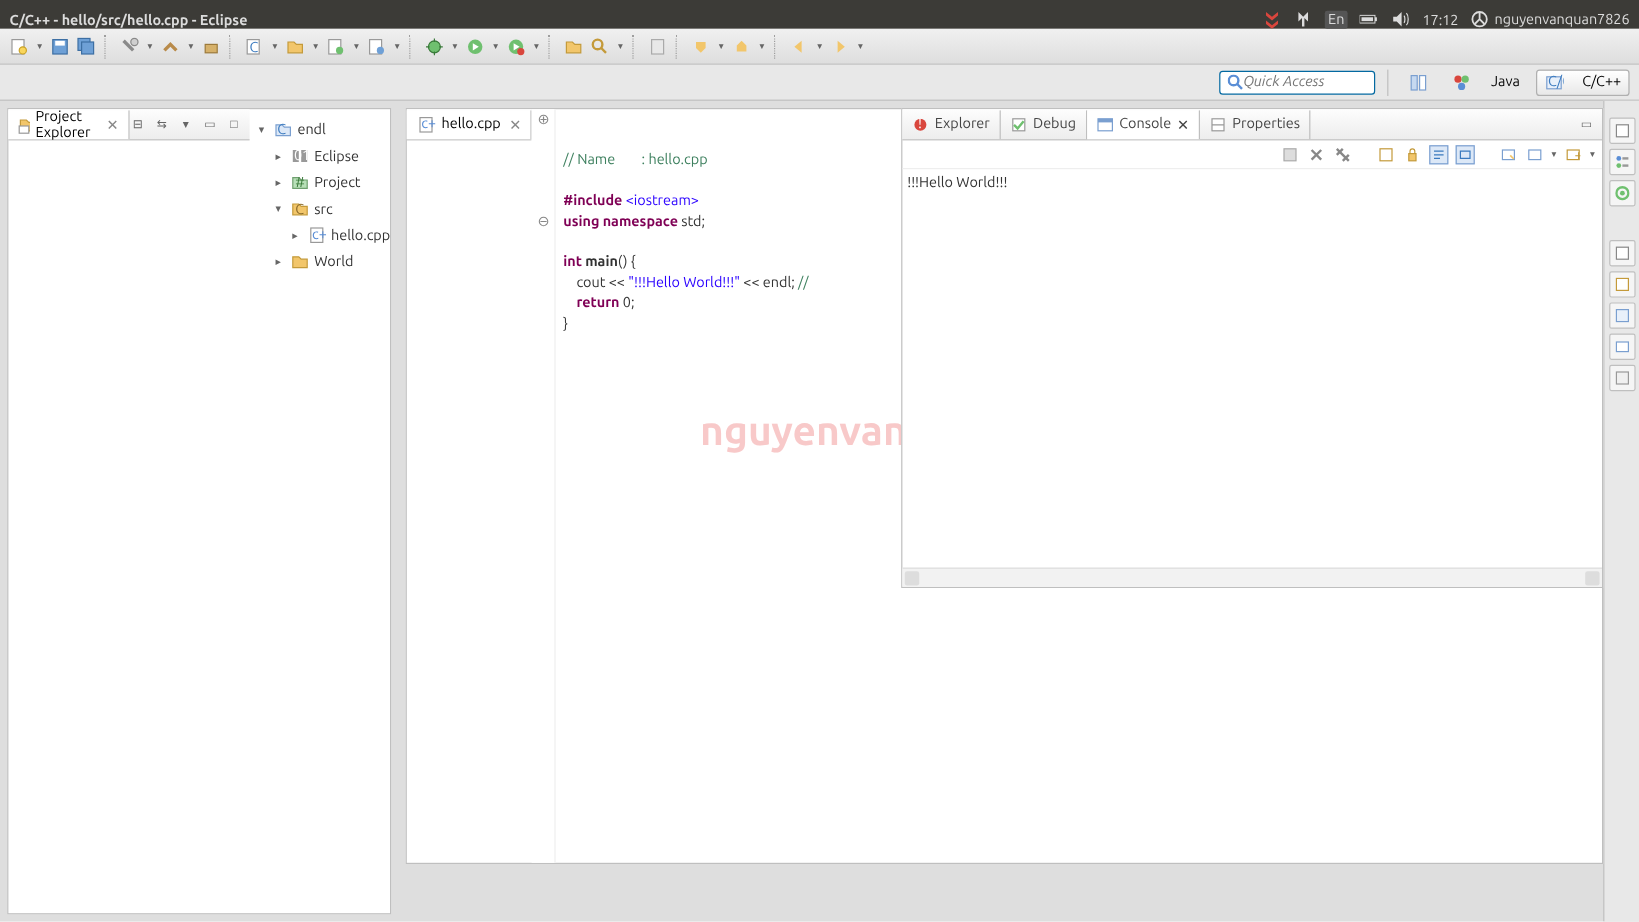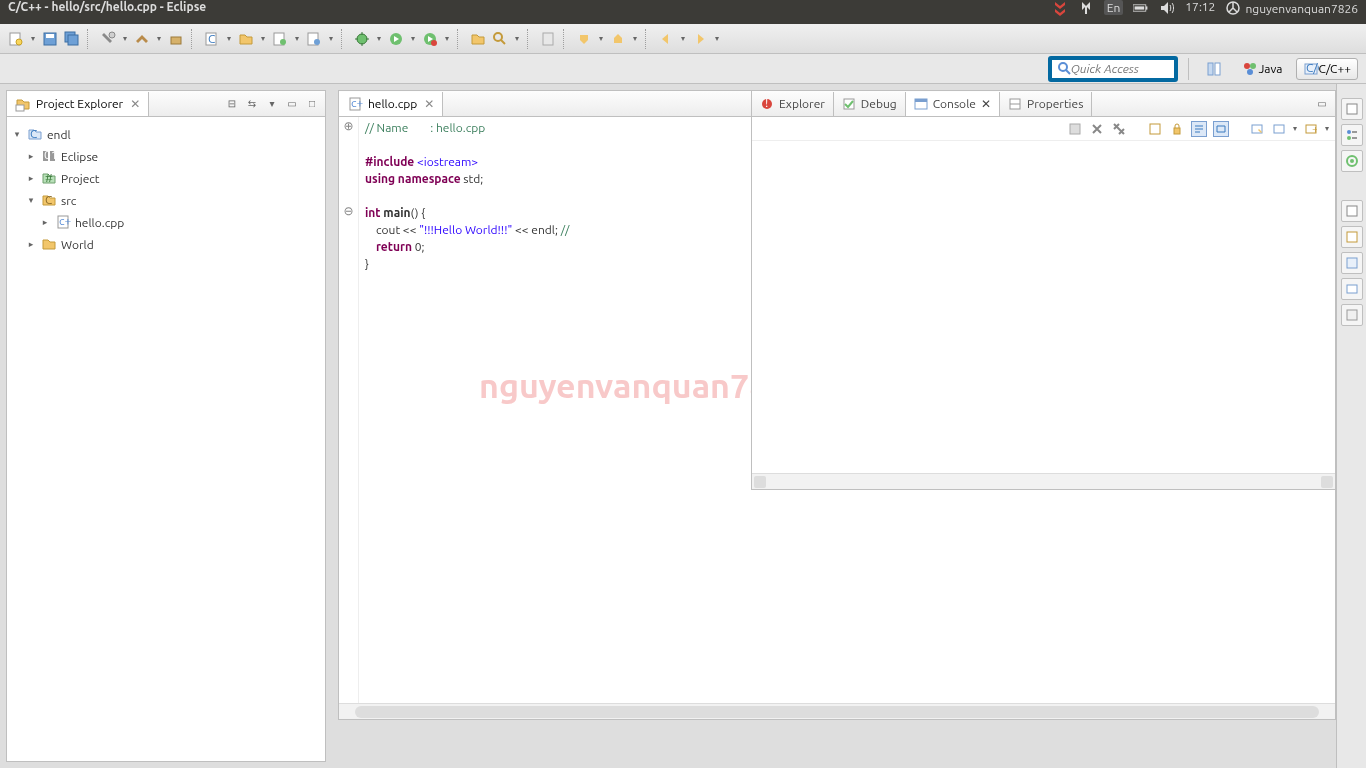--- a/index.html
+++ b/index.html
@@ -1,63 +1,63 @@
 <!DOCTYPE html>
 <html><head>
 <meta charset="utf-8">
 <style>
 * { box-sizing: border-box; margin: 0; padding: 0; font-family: "Ubuntu", "Segoe UI", sans-serif; font-size: 12px; }
 body { background: #dedede; width: 1366px; height: 768px; overflow: hidden; }
 
 
-.osbar { height: 24px; background: #3c3b37; color: #dcdcdc; display: flex; align-items: flex-start; padding: 0 8px; }
+.osbar { height: 24px; background: #3c3b37; color: #dcdcdc; display: flex; align-items: flex-end; padding: 0 8px; }
 .osbar .title { font-weight: bold; }
 .osbar .spacer { flex: 1; }
 .osbar .indicator { margin-left: 10px; display: inline-flex; align-items: center; gap: 4px; }
 .osbar .ic { width: 16px; height: 16px; display: inline-block; }
 
 
 .toolbar { height: 30px; background: linear-gradient(#f0f0f0,#dedede); border-bottom: 1px solid #bfbfbf; display: flex; align-items: center; padding: 0 6px; gap: 2px; flex-wrap: nowrap; }
 .toolbar .sep { width: 6px; height: 20px; border-left: 1px dotted #9e9e9e; margin: 0 3px; }
 .toolbar .tb { width: 20px; height: 20px; display: inline-flex; align-items: center; justify-content: center; border-radius: 2px; }
 .toolbar .dd { width: 10px; text-align: center; color: #666; font-size: 8px; }
 
 
 .quickrow { height: 30px; background: #e8e8e8; display: flex; align-items: center; justify-content: flex-end; padding-right: 8px; gap: 6px; border-bottom: 1px solid #bfbfbf; }
-.quickbox { display: flex; align-items: center; border: 4px solid #0369a1; background: #fff; padding: 2px 6px; border-radius: 3px; width: 130px; }
+.quickbox { display: flex; align-items: center; border: 1px solid #0369a1; background: #fff; padding: 2px 6px; border-radius: 3px; width: 130px; }
 .quickbox input { border: none; outline: none; width: 100%; color: #999; font-style: italic; }
-.perspbtn { display: inline-flex; align-items: center; gap: 0; padding: 2px 6px; border: 1px solid transparent; border-radius: 3px; }
+.perspbtn { display: inline-flex; align-items: center; gap: 16px; padding: 2px 6px; border: 1px solid transparent; border-radius: 3px; }
 .perspbtn.active { border: 1px solid #b0b0b0; background: linear-gradient(#fff,#e8e8e8); }
 
 
 .main { display: flex; height: calc(768px - 24px - 30px - 30px); }
 .leftpane { width: 332px; padding: 6px; }
 .centerpane { flex: 1; padding: 6px 0 6px 6px; position: relative; }
 .rightstrip { width: 30px; background: #e8e8e8; border-left: 1px solid #bfbfbf; padding-top: 10px; }
 .rightstrip .rsbtn { width: 22px; height: 22px; margin: 4px auto; border: 1px solid #bfbfbf; background: #f5f5f5; display: flex; align-items: center; justify-content: center; border-radius: 2px; }
 
-.view { background: #fff; border: 1px solid #bfbfbf; height: 100%; display: flex; flex-direction: column; }
+.view { background: #fff; border: 1px solid #bfbfbf; height: 100%; display: flex; flex-direction: row; }
 .viewhead { height: 26px; display: flex; align-items: center; border-bottom: 1px solid #bfbfbf; background: linear-gradient(#fdfdfd,#ededed); }
 .tab { height: 24px; display: flex; align-items: center; padding: 0 8px; gap: 5px; border-right: 1px solid #bfbfbf; background: #fff; }
 .tab.active { background: #fff; }
 .tab .closex { color: #888; margin-left: 2px; }
 .viewtools { margin-left: auto; display: flex; align-items: center; gap: 6px; padding-right: 6px; }
 .viewtools .vt { width: 14px; height: 14px; color: #666; display: inline-flex; align-items: center; justify-content: center; font-size: 10px; }
 
 
 .tree { padding: 6px 4px; font-size: 13px; color: #333; }
 .tree .row { display: flex; align-items: center; height: 22px; gap: 4px; }
 .tree .tw { width: 12px; text-align: center; color: #666; font-size: 9px; }
 .tree .ind1 { padding-left: 14px; }
 .tree .ind2 { padding-left: 28px; }
 
 
 .editor { flex: 1; display: flex; font-family: "DejaVu Sans Mono","Consolas",monospace; font-size: 13px; line-height: 17px; position: relative; }
 .gutter { width: 20px; background: #fff; border-right: 1px solid #eee; text-align: center; color: #888; }
-.code { flex: 1; padding: 2px 0 2px 6px; white-space: pre; color: #333; overflow: hidden; }
+.code { flex: 1; padding: 2px 0 2px 6px; white-space: pre; color: #333; overflow: hidden; margin-top: 32px; }
 .kw { color: #7f0055; font-weight: bold; }
 .str { color: #2a00ff; }
 .inc { color: #2a00ff; }
 .cmt { color: #3e805f; }
 .watermark { position: absolute; top: 260px; left: 140px; font-size: 34px; font-weight: bold; color: #f8c9c9; pointer-events: none; }
 
 
 .consolewrap { position: absolute; top: 6px; right: 0; width: 585px; height: 400px; background: #fff; border: 1px solid #bfbfbf; display: flex; flex-direction: column; }
 .consolehead { height: 26px; display: flex; align-items: center; background: linear-gradient(#fdfdfd,#ededed); border-bottom: 1px solid #bfbfbf; }
 .ctab { height: 24px; display: flex; align-items: center; gap: 5px; padding: 0 8px; border-right: 1px solid #bfbfbf; color: #444; }
@@ -488,20 +488,23 @@
           </span>
           <span class="dd" style="font-size:8px;color:#666;">▾</span>
         <span class="ct">
             <svg width="12" height="12">
               <rect x="1" y="2" width="10" height="8" fill="#fff" stroke="#c49a3a"></rect>
               <text x="7" y="10" font-size="8" fill="#c49a3a">+</text>
             </svg>
           </span>
           <span class="dd" style="font-size:8px;color:#666;">▾</span>
       </div>
+      <div class="consolebody">
+        <span>!!!Hello World!!!</span>
+      </div>
       <div class="hscroll"></div>
     </div>
   </div>
 
   <div class="rightstrip">
     <div class="rsbtn">
         <svg width="12" height="12">
           <rect x="1" y="1" width="10" height="10" fill="#fff" stroke="#888"></rect>
         </svg>
       </div>

